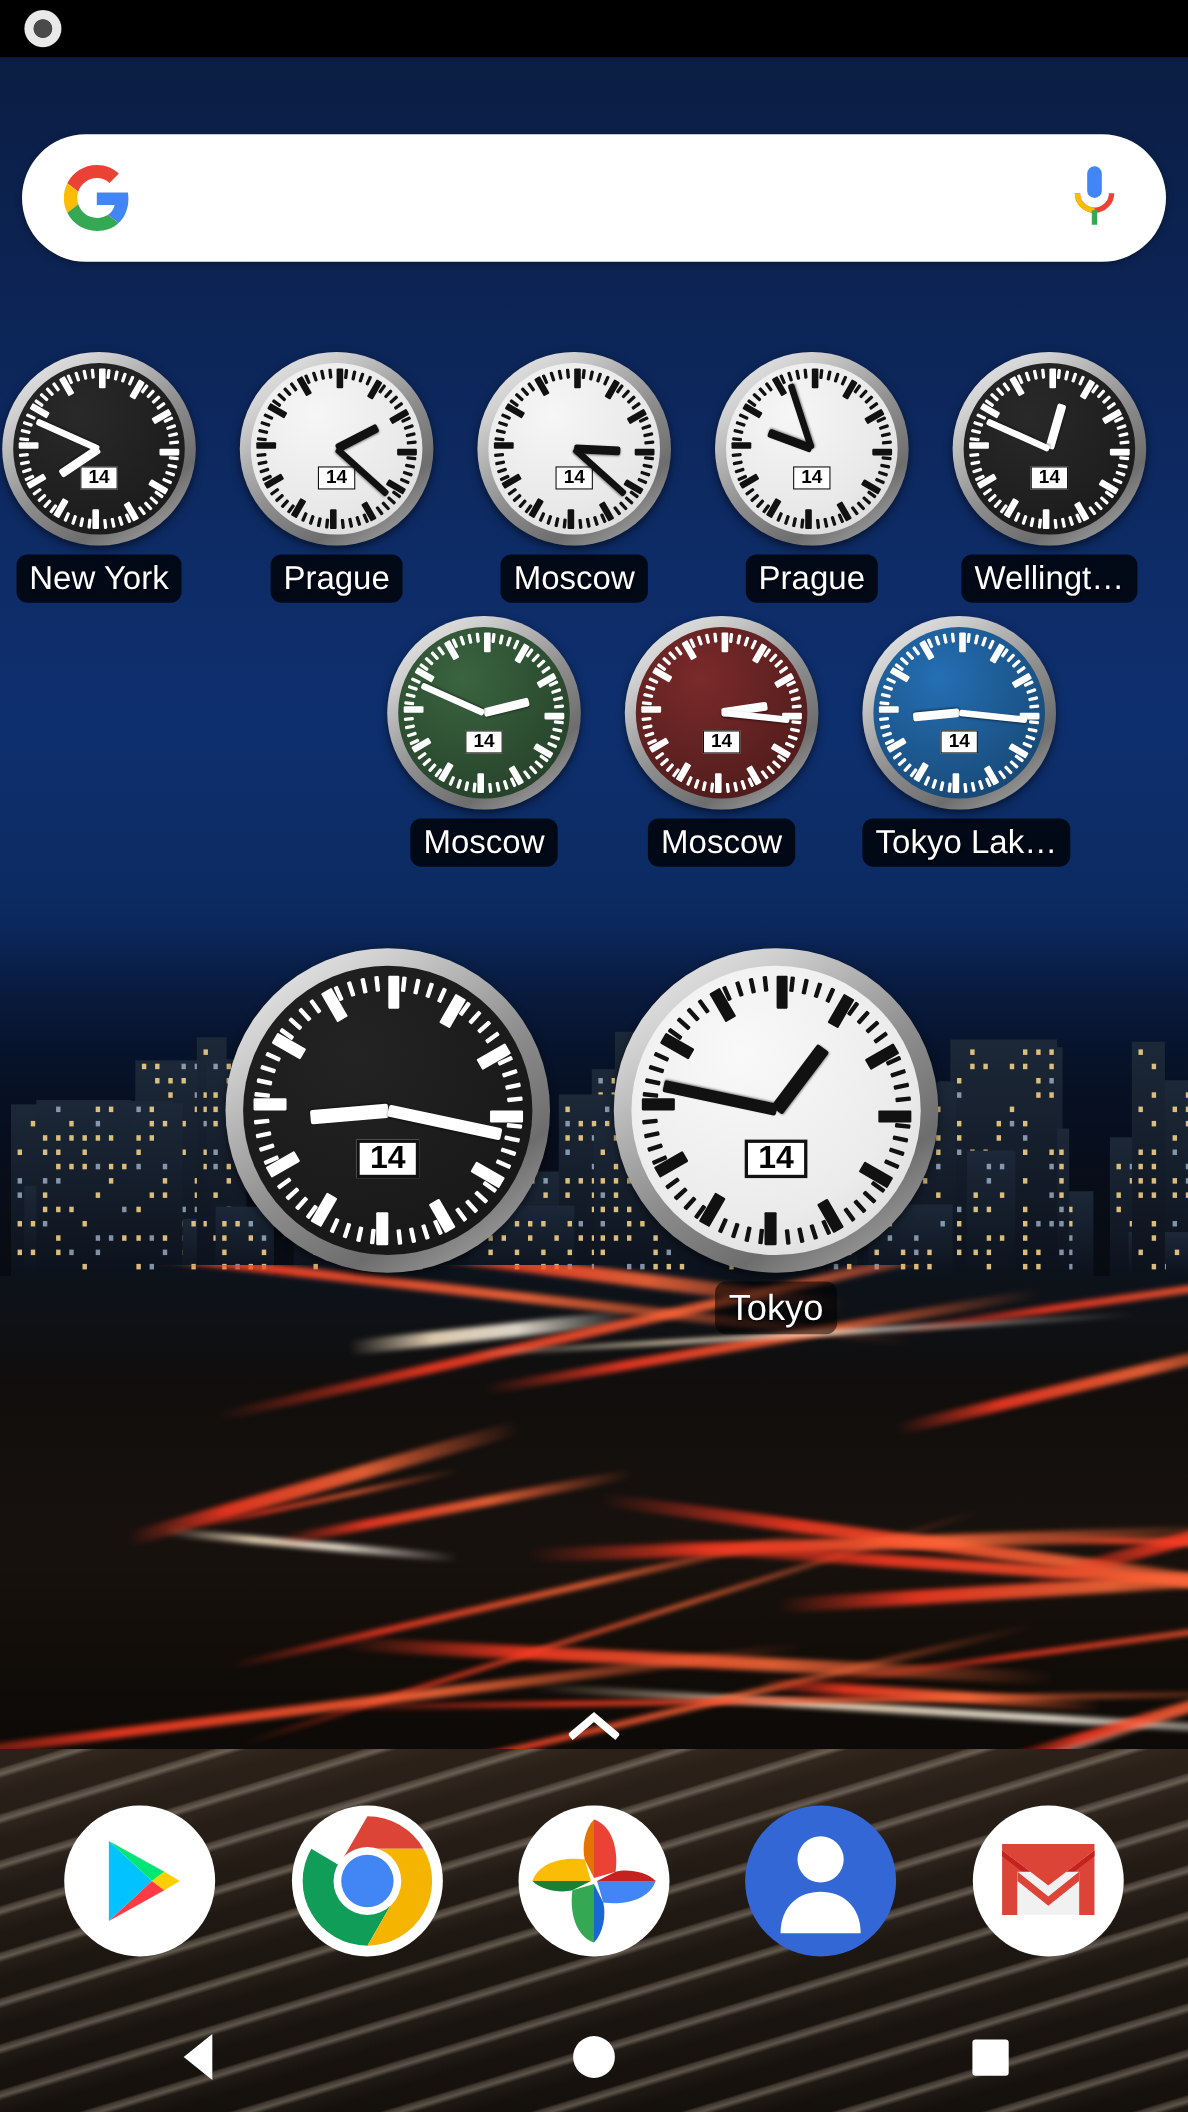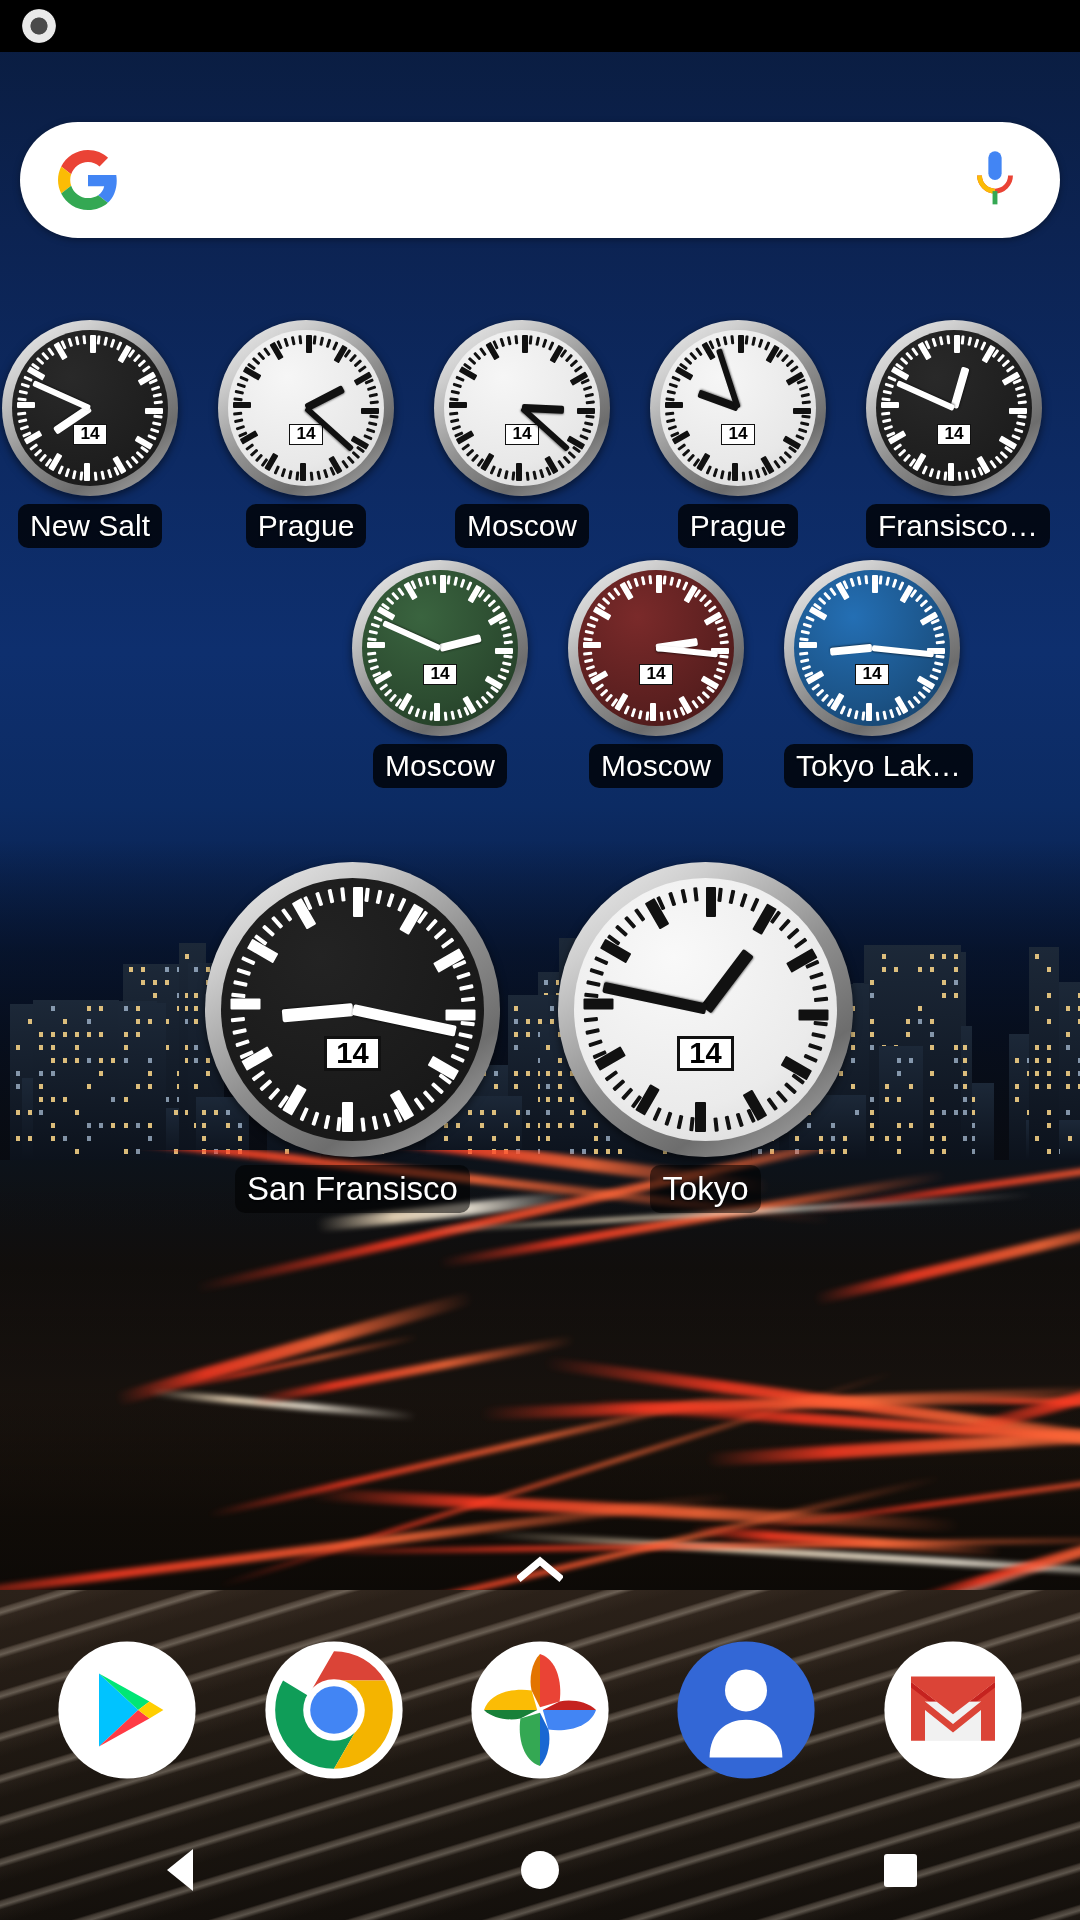--- a/index.html
+++ b/index.html
@@ -1548,21 +1548,21 @@
               <i style="width: 2.652px; height: 8.112px; background: rgb(255, 255, 255); margin-top: 5.46px; border-radius: 1px;"></i>
             </div>
             <div class="tick" style="width: 0px; height: 156px; transform: translateX(0px) rotate(354deg);">
               <i style="width: 2.652px; height: 8.112px; background: rgb(255, 255, 255); margin-top: 5.46px; border-radius: 1px;"></i>
             </div>
           </div>
           <div class="datebox" style="width: 33.54px; height: 21.06px; left: 61.23px; top: 93.6px; font-size: 17.2692px; border-width: 1.872px;">14</div>
           <div class="hand" style="left: 78px; top: 78px; width: 42.12px; height: 7.8px; margin-top: -3.9px; background: rgb(255, 255, 255); transform: rotate(146deg); box-shadow: rgba(0, 0, 0, 0.45) 0px 1px 2px;"></div>
           <div class="hand" style="left: 78px; top: 78px; width: 62.4px; height: 6.24px; margin-top: -3.12px; background: rgb(255, 255, 255); transform: rotate(204deg); box-shadow: rgba(0, 0, 0, 0.45) 0px 1px 2px;"></div>
         </div>
-      </div><div class="city-label">New Salt</div></div>
+      </div><div class="city-label">New York</div></div>
     <div class="clock-widget" style="left: 218px; top: 320px; width: 176px;"><div class="clock-face" style="width: 176px; height: 176px;">
         <div class="bezel"></div>
         <div class="dial" style="left: 10px; top: 10px; width: 156px; height: 156px; background: radial-gradient(circle at 38% 30%, rgb(246, 246, 246) 0%, rgb(232, 232, 232) 62%, rgb(209, 209, 209) 100%);">
           <div class="ticks">
             <div class="tick" style="width: 0px; height: 156px; transform: translateX(0px) rotate(0deg);">
               <i style="width: 6.24px; height: 17.94px; background: rgb(17, 17, 17); margin-top: 5.46px; border-radius: 1px;"></i>
             </div>
             <div class="tick" style="width: 0px; height: 156px; transform: translateX(0px) rotate(6deg);">
               <i style="width: 2.652px; height: 8.112px; background: rgb(17, 17, 17); margin-top: 5.46px; border-radius: 1px;"></i>
             </div>
@@ -2308,21 +2308,21 @@
               <i style="width: 2.652px; height: 8.112px; background: rgb(255, 255, 255); margin-top: 5.46px; border-radius: 1px;"></i>
             </div>
             <div class="tick" style="width: 0px; height: 156px; transform: translateX(0px) rotate(354deg);">
               <i style="width: 2.652px; height: 8.112px; background: rgb(255, 255, 255); margin-top: 5.46px; border-radius: 1px;"></i>
             </div>
           </div>
           <div class="datebox" style="width: 33.54px; height: 21.06px; left: 61.23px; top: 93.6px; font-size: 17.2692px; border-width: 1.872px;">14</div>
           <div class="hand" style="left: 78px; top: 78px; width: 42.12px; height: 7.8px; margin-top: -3.9px; background: rgb(255, 255, 255); transform: rotate(286.1deg); box-shadow: rgba(0, 0, 0, 0.45) 0px 1px 2px;"></div>
           <div class="hand" style="left: 78px; top: 78px; width: 62.4px; height: 6.24px; margin-top: -3.12px; background: rgb(255, 255, 255); transform: rotate(204deg); box-shadow: rgba(0, 0, 0, 0.45) 0px 1px 2px;"></div>
         </div>
-      </div><div class="city-label">Fransisco…</div></div>
+      </div><div class="city-label">Wellingt…</div></div>
     <div class="clock-widget" style="left: 352px; top: 560px; width: 176px;"><div class="clock-face" style="width: 176px; height: 176px;">
         <div class="bezel"></div>
         <div class="dial" style="left: 10px; top: 10px; width: 156px; height: 156px; background: radial-gradient(circle at 38% 30%, rgb(58, 100, 63) 0%, rgb(43, 74, 47) 62%, rgb(31, 53, 34) 100%);">
           <div class="ticks">
             <div class="tick" style="width: 0px; height: 156px; transform: translateX(0px) rotate(0deg);">
               <i style="width: 6.24px; height: 17.94px; background: rgb(255, 255, 255); margin-top: 5.46px; border-radius: 1px;"></i>
             </div>
             <div class="tick" style="width: 0px; height: 156px; transform: translateX(0px) rotate(6deg);">
               <i style="width: 2.652px; height: 8.112px; background: rgb(255, 255, 255); margin-top: 5.46px; border-radius: 1px;"></i>
             </div>
@@ -3068,21 +3068,21 @@
               <i style="width: 4.471px; height: 13.676px; background: rgb(255, 255, 255); margin-top: 9.205px; border-radius: 1px;"></i>
             </div>
             <div class="tick" style="width: 0px; height: 263px; transform: translateX(0px) rotate(354deg);">
               <i style="width: 4.471px; height: 13.676px; background: rgb(255, 255, 255); margin-top: 9.205px; border-radius: 1px;"></i>
             </div>
           </div>
           <div class="datebox" style="width: 56.545px; height: 35.505px; left: 103.227px; top: 157.8px; font-size: 29.1141px; border-width: 3.156px;">14</div>
           <div class="hand" style="left: 131.5px; top: 131.5px; width: 71.01px; height: 13.15px; margin-top: -6.575px; background: rgb(255, 255, 255); transform: rotate(175deg); box-shadow: rgba(0, 0, 0, 0.45) 0px 1px 2px;"></div>
           <div class="hand" style="left: 131.5px; top: 131.5px; width: 105.2px; height: 10.52px; margin-top: -5.26px; background: rgb(255, 255, 255); transform: rotate(12deg); box-shadow: rgba(0, 0, 0, 0.45) 0px 1px 2px;"></div>
         </div>
-      </div><div class="city-label big">San Fransisco</div></div>
+      </div></div>
     <div class="clock-widget" style="left: 558px; top: 862px; width: 295px;"><div class="clock-face" style="width: 295px; height: 295px;">
         <div class="bezel"></div>
         <div class="dial" style="left: 16px; top: 16px; width: 263px; height: 263px; background: radial-gradient(circle at 38% 30%, rgb(249, 249, 249) 0%, rgb(235, 235, 235) 62%, rgb(212, 212, 212) 100%);">
           <div class="ticks">
             <div class="tick" style="width: 0px; height: 263px; transform: translateX(0px) rotate(0deg);">
               <i style="width: 10.52px; height: 30.245px; background: rgb(17, 17, 17); margin-top: 9.205px; border-radius: 1px;"></i>
             </div>
             <div class="tick" style="width: 0px; height: 263px; transform: translateX(0px) rotate(6deg);">
               <i style="width: 4.471px; height: 13.676px; background: rgb(17, 17, 17); margin-top: 9.205px; border-radius: 1px;"></i>
             </div>

